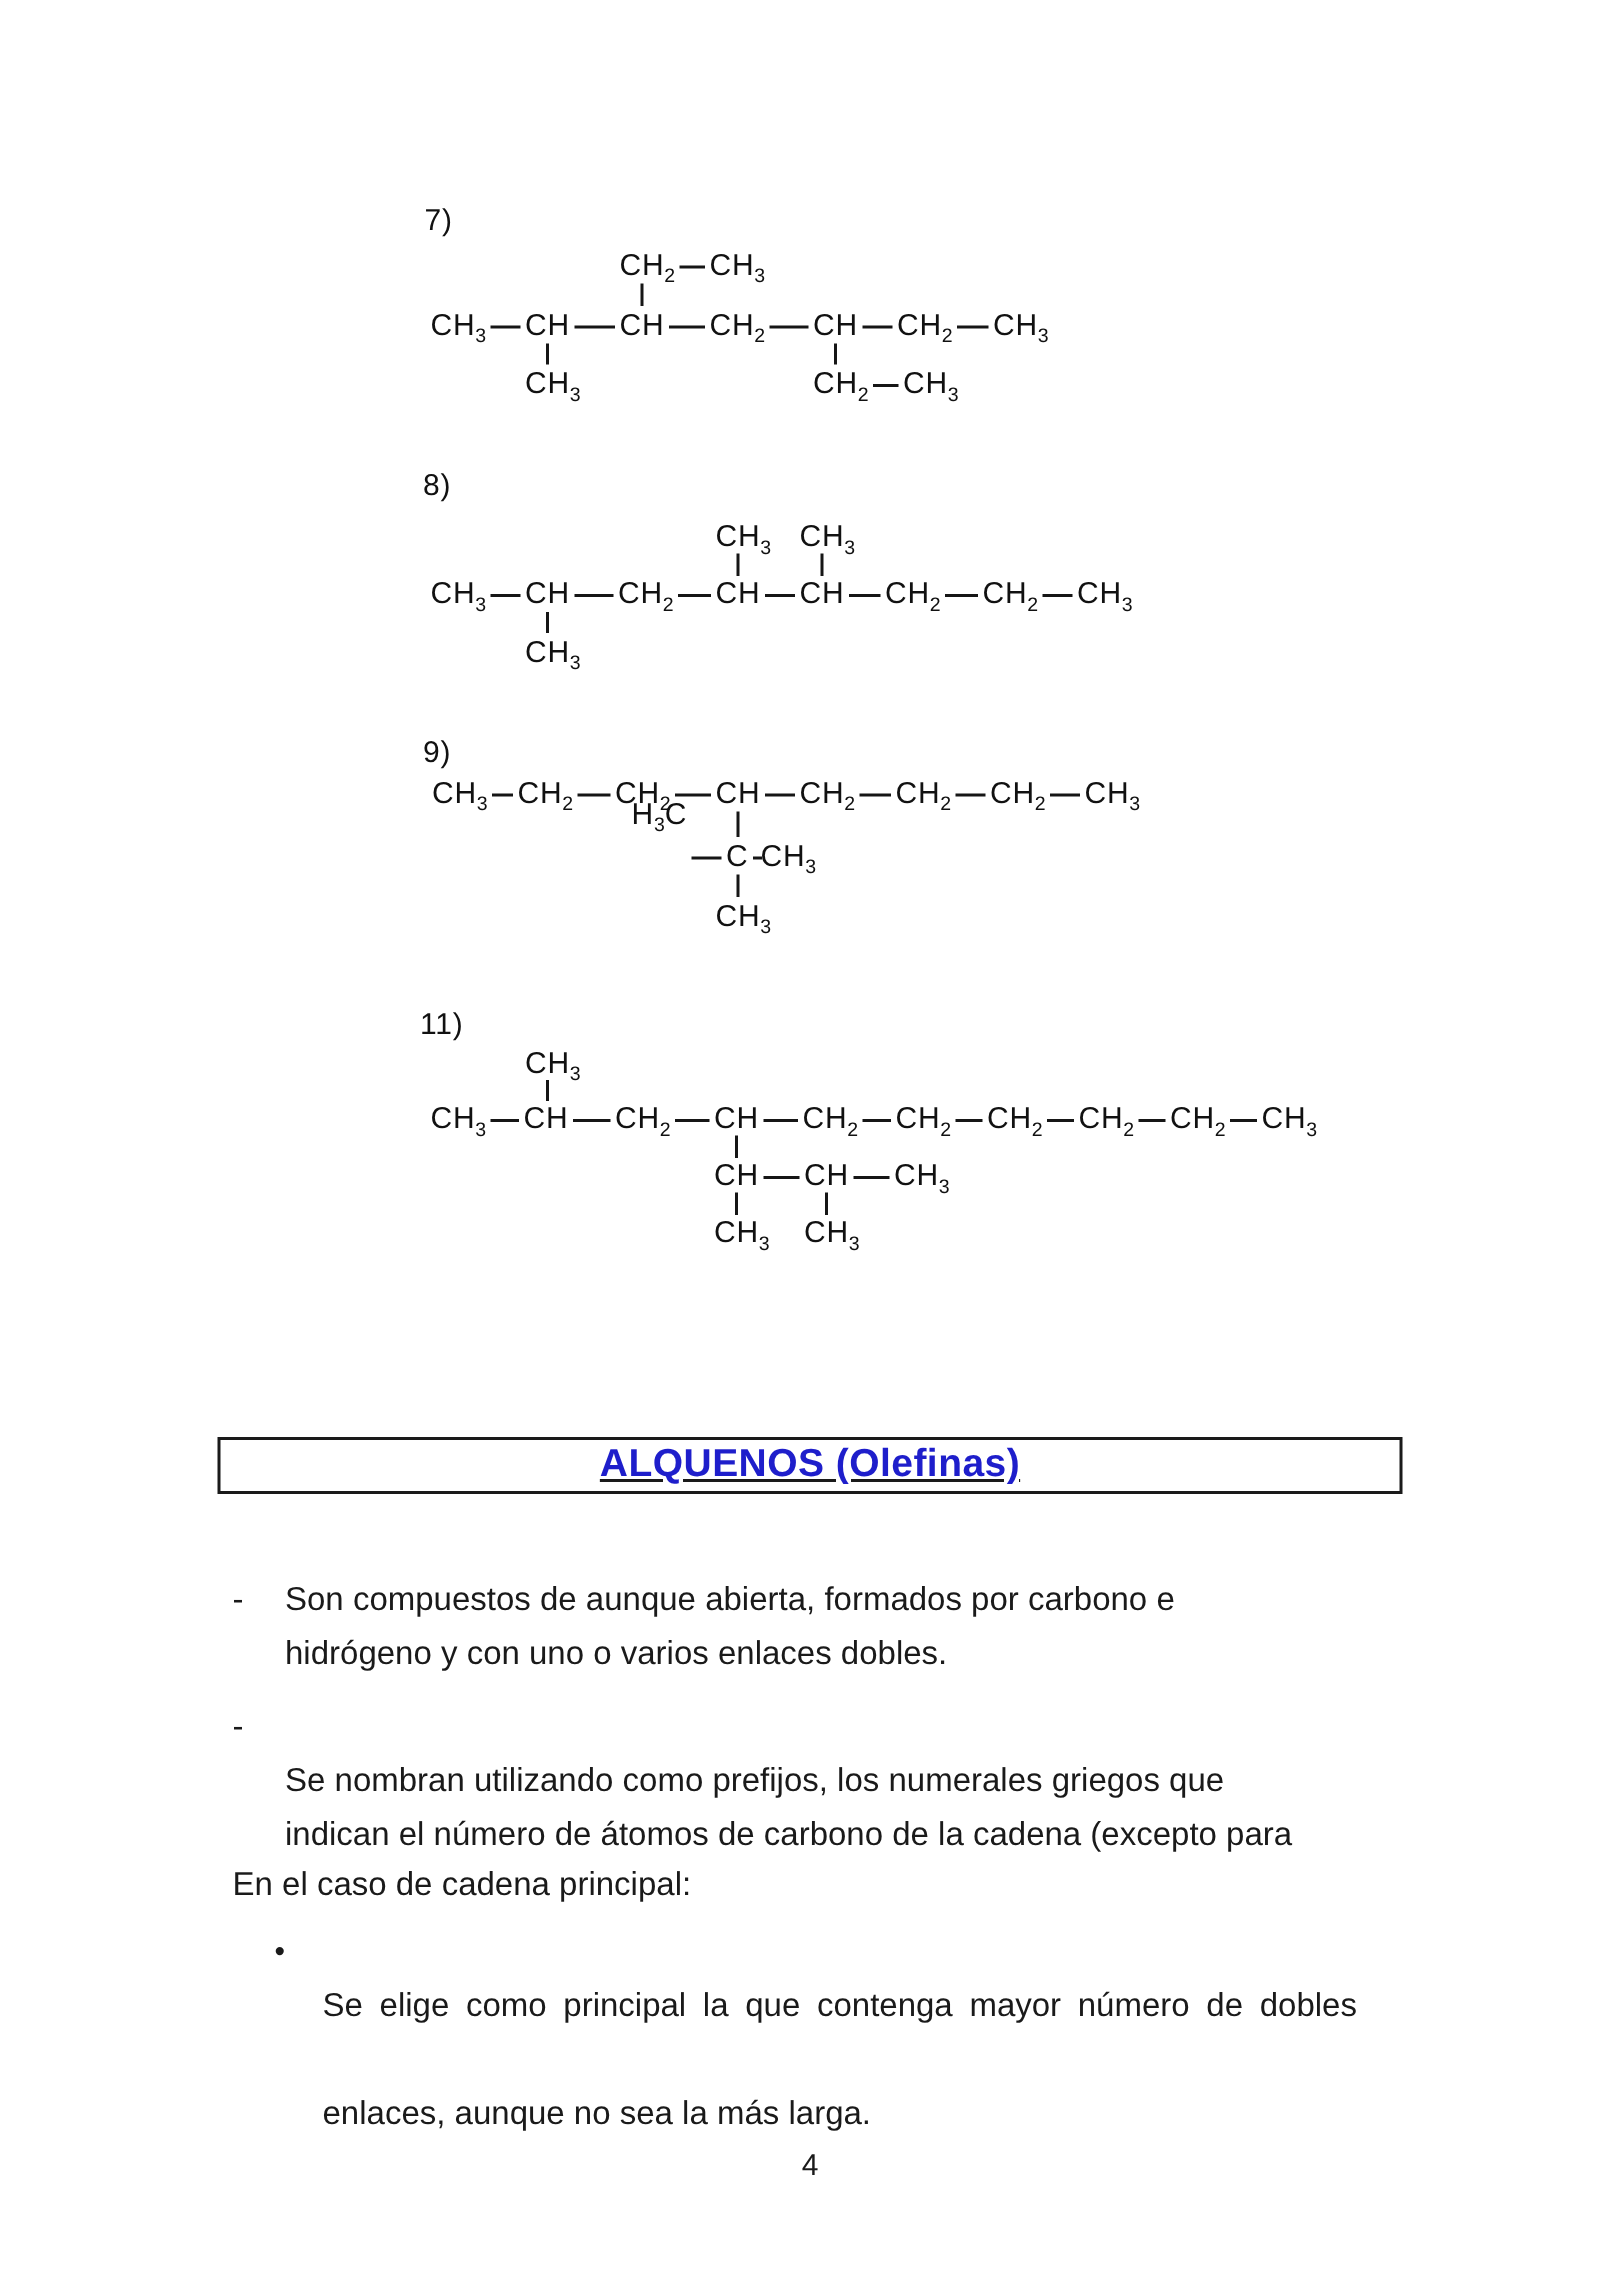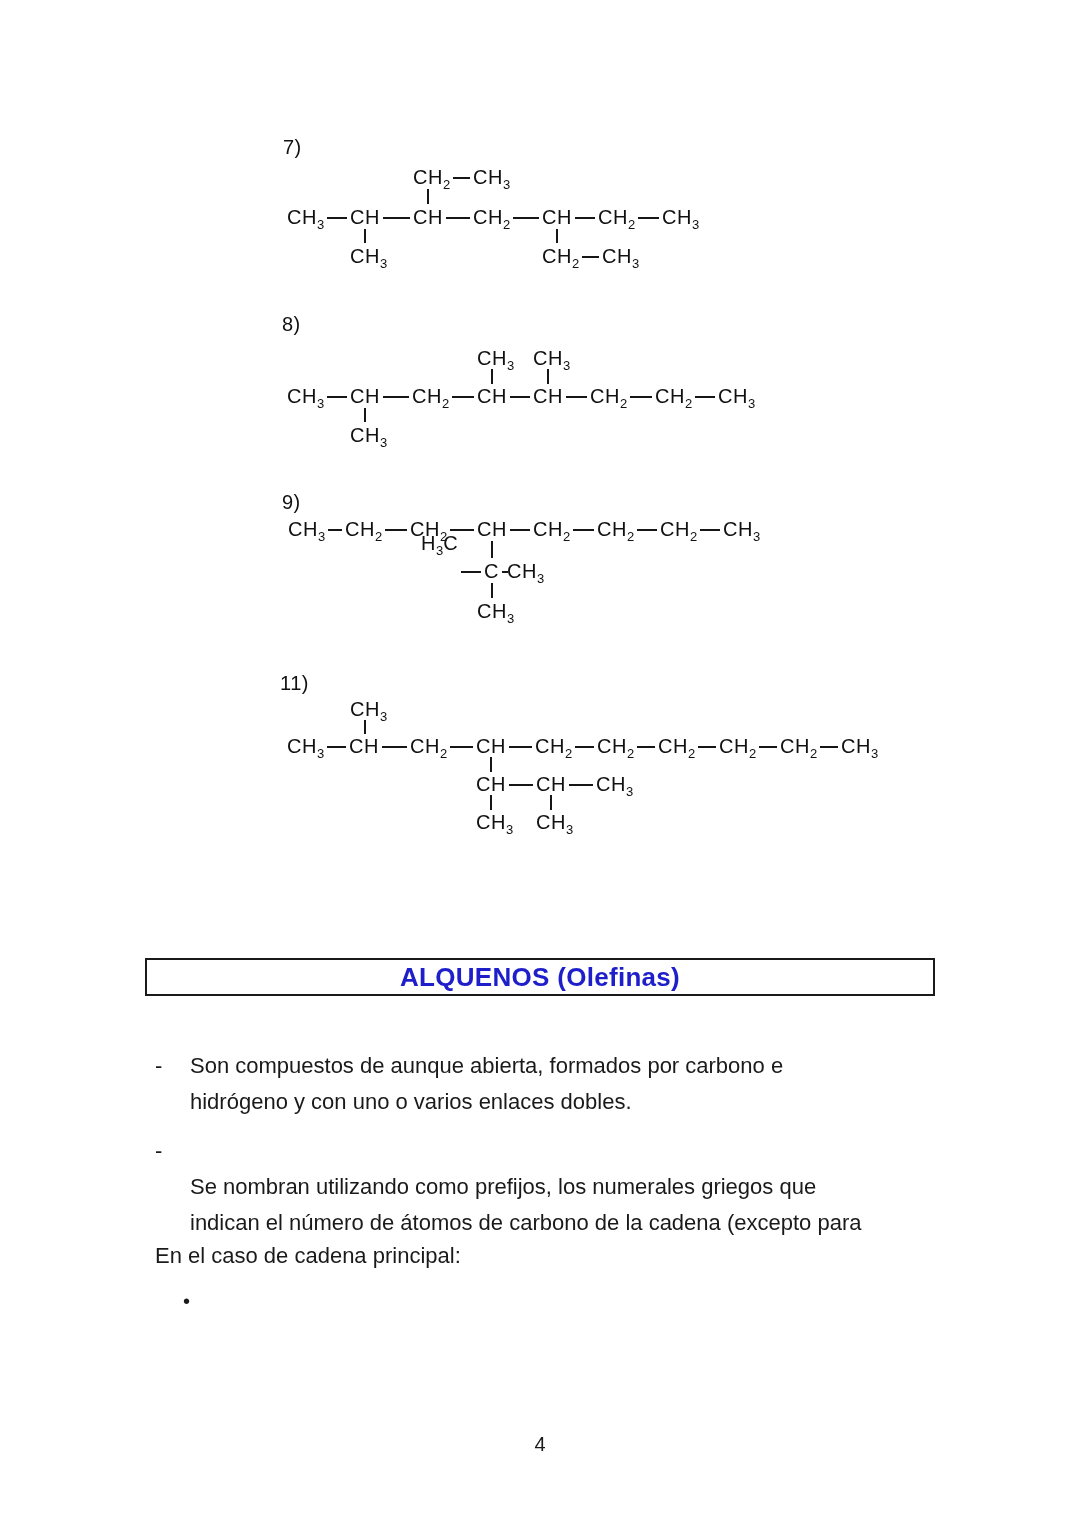--- a/index.html
+++ b/index.html
@@ -18,21 +18,21 @@
   .atom{
     position:absolute;font-size:20px;color:#111;letter-spacing:0.5px;white-space:nowrap;line-height:22px;
   }
   .atom sub{font-size:13px;line-height:0;letter-spacing:0;}
   .hbond{position:absolute;height:2px;background:#161616;}
   .vbond{position:absolute;width:2px;background:#161616;}
   
   .heading-box{
     position:absolute;left:145px;top:958px;width:786px;height:34px;
     border:2px solid #1a1a1a;
-    display:flex;align-items:center;justify-content:center;
+    display:flex;align-items:flex-start;justify-content:center;text-decoration:underline;
   }
   .heading-box .title{
     font-size:26px;font-weight:bold;letter-spacing:0.3px;
   }
   
   .para{position:absolute;left:145px;width:795px;font-size:22px;line-height:36px;}
   .para .marker{position:absolute;left:10px;top:0;}
   .para .txt{margin-left:45px;white-space:pre-line;}
   .para .line{display:block;}
   .para3 .txt{margin-left:10px;}
@@ -173,18 +173,20 @@
     </div>
   </div>
 
   <div class="para para3" style="top:1238px;">
     <div class="txt">En el caso de cadena principal:</div>
   </div>
 
   <div class="para para4" style="top:1283px;">
     <span class="marker">•</span>
     <div class="txt">
+      <span class="line l1">Se elige como principal la que contenga mayor número de dobles</span>
+      <span class="line l2">enlaces, aunque no sea la más larga.</span>
     </div>
   </div>
 
   <div class="page-number">4</div>
 
 </div>
 
 </body></html>

